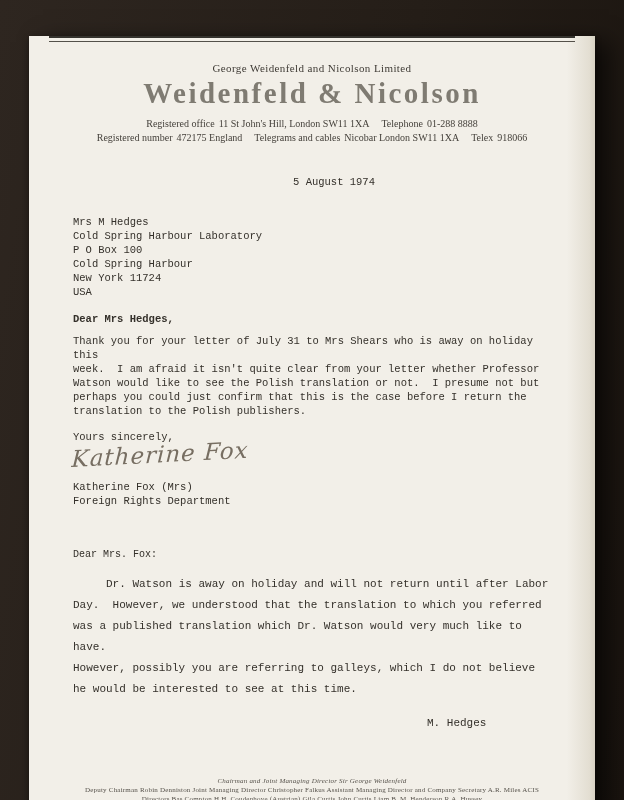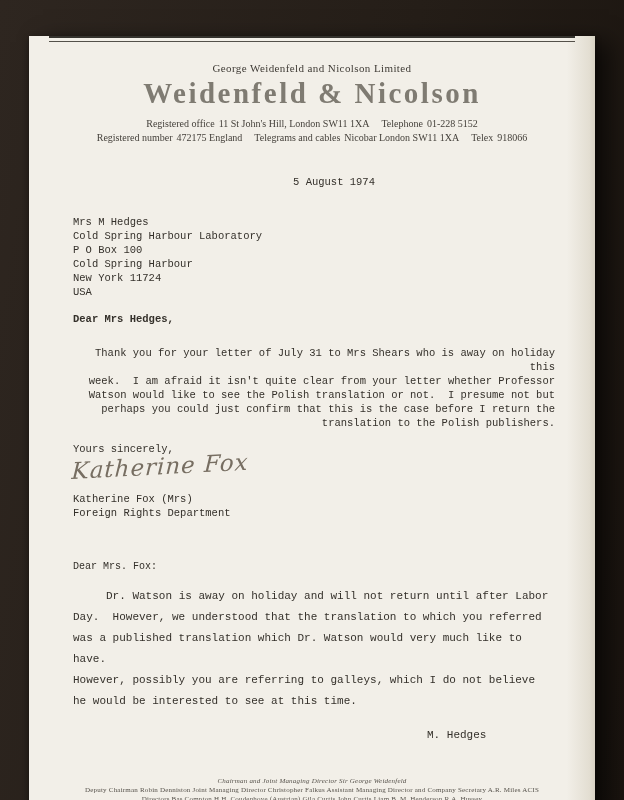--- a/index.html
+++ b/index.html
@@ -30,21 +30,21 @@
   .reg .txt { padding-right:12px; }
   .reg .txt:last-child { padding-right:0; }
 
   .mono {
     font-family:"Liberation Mono",monospace; font-size:10.5px; line-height:14px;
     color:#34302a; white-space:pre-wrap;
   }
   .date       { margin:32px 0 0 44px;text-align:center; }
   .address    { margin:26px 0 0 44px; }
   .salutation { margin:13px 0 0 44px;font-weight:bold; }
-  .body1      { margin:20px 40px 0 44px;text-align:right; }
+  .body1      { margin:8px 40px 0 44px; }
   .closing    { margin:12px 0 0 44px; }
 
   .sigwrap { margin:2px 0 0 42px; height:32px; }
   .signature {
     display:inline-block; font-family:"DejaVu Serif",serif; font-style:italic;
     font-size:23px; color:#6a6154; transform:rotate(-3deg) skewX(-6deg);
     transform-origin:left bottom; letter-spacing:1px; opacity:.9;
   }
   .signer { margin:2px 0 0 44px; }
   .dept   { margin:0 0 0 44px; }
@@ -65,21 +65,21 @@
 
 <div class="scene">
   <div class="paper">
 
     <div class="toprule"></div>
 
     <div class="letterhead">
       <div class="company-small">George Weidenfeld and Nicolson Limited</div>
       <div class="company-large">Weidenfeld &amp; Nicolson</div>
       <div class="reg">
-        <span class="lbl">Registered office</span><span class="txt">11 St John's Hill, London SW11 1XA</span><span class="lbl">Telephone</span><span class="txt">01-228 5152</span>
+        <span class="lbl">Registered office</span><span class="txt">11 St John's Hill, London SW11 1XA</span><span class="lbl">Telephone</span><span class="txt">01-288 8888</span>
       </div>
       <div class="reg second">
         <span class="lbl">Registered number</span><span class="txt">472175 England</span><span class="lbl">Telegrams and cables</span><span class="txt">Nicobar London SW11 1XA</span><span class="lbl">Telex</span><span class="txt">918066</span>
       </div>
     </div>
 
     <div class="mono date">5 August 1974</div>
 
     <div class="mono address">Mrs M Hedges
 Cold Spring Harbour Laboratory

